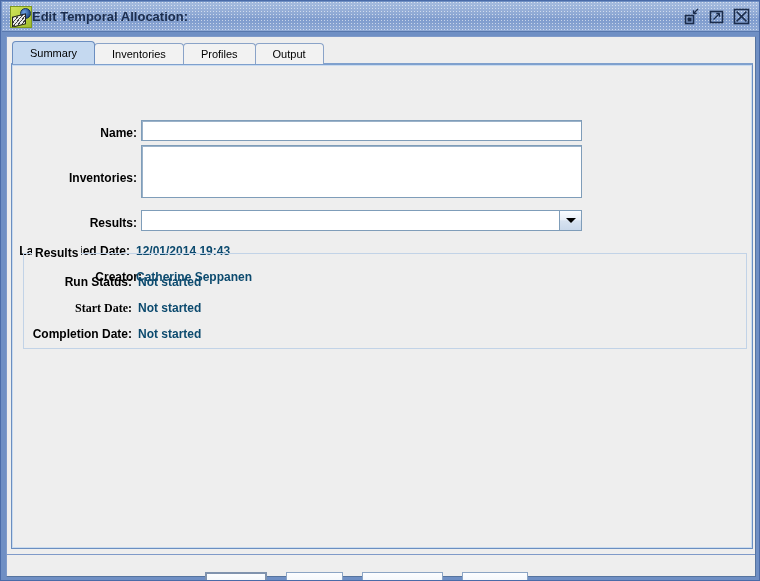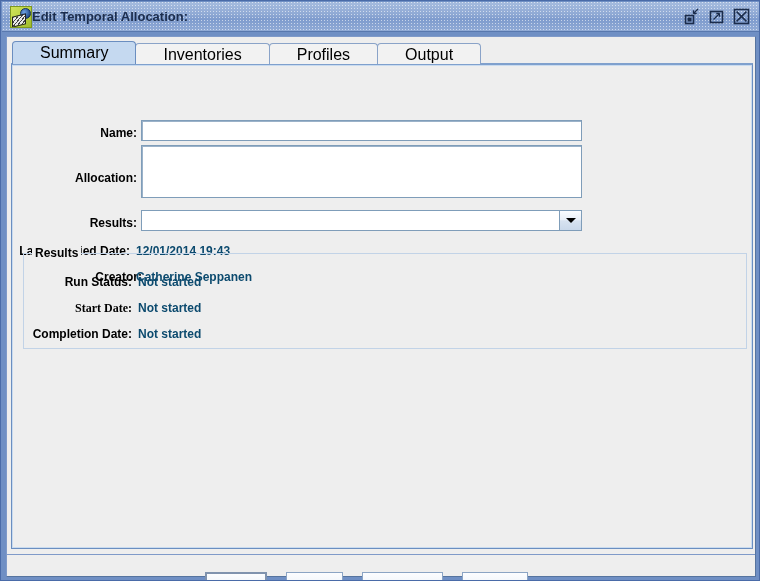--- a/index.html
+++ b/index.html
@@ -128,22 +128,22 @@
     top: 4px;
     height: 23px;
     display: flex;
     align-items: flex-end;
     z-index: 5;
   }
   .tab {
     position: relative;
     height: 21px;
     line-height: 21px;
-    padding: 0 27px;
-    font-size: 16px;
+    padding: 0 17px;
+    font-size: 11px;
     color: #000000;
     background: #f2f2f2;
     border: 1px solid #8aa3c8;
     border-bottom: none;
     border-top-left-radius: 4px;
     border-top-right-radius: 4px;
     margin-right: -1px;
     box-sizing: border-box;
     cursor: default;
     white-space: nowrap;
@@ -362,21 +362,21 @@
         <span>Output</span>
       </div>
     </div>
 
     <div id="tabpanel">
       <div id="tabpanel-inner">
 
         <div class="form-label" style="left:9px; top:60px; width:115px;">Name:</div>
         <div class="text-field" style="left:128px; top:54px; width:441px; height:21px;"></div>
 
-        <div class="form-label" style="left:9px; top:105px; width:115px;">Allocation:</div>
+        <div class="form-label" style="left:9px; top:105px; width:115px;">Inventories:</div>
         <div class="text-field" style="left:128px; top:79px; width:441px; height:53px;"></div>
 
         <div class="form-label" style="left:9px; top:150px; width:115px;">Results:</div>
         <div class="combo" style="left:128px; top:144px; width:441px; height:21px;">
           <div class="combo-value"></div>
           <div class="combo-arrow">
               <i></i>
             </div>
         </div>
 

